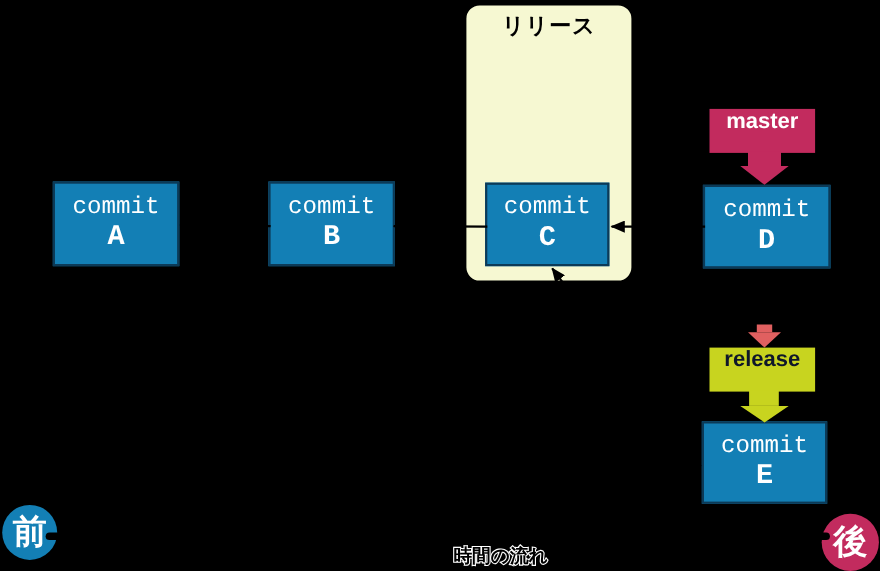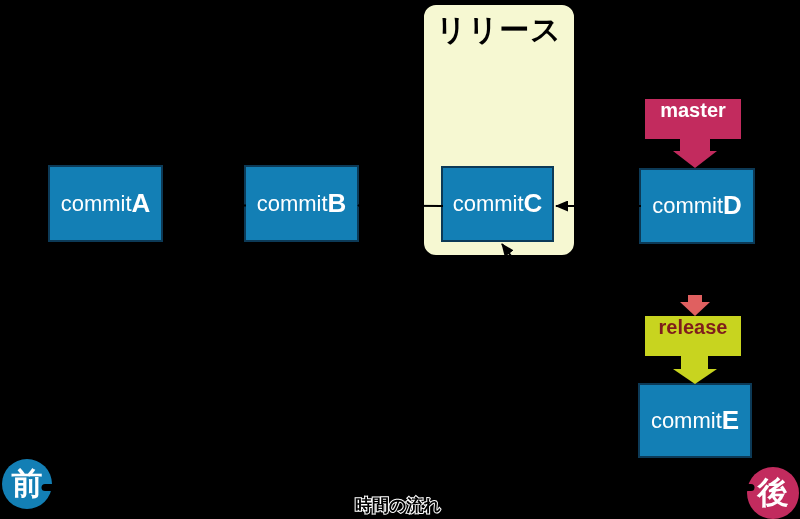--- a/index.html
+++ b/index.html
@@ -8,60 +8,60 @@
     font-family:"Liberation Sans","DejaVu Sans",sans-serif;
   }
   
   .release-panel{
     position:absolute;left:422px;top:3px;width:154px;height:254px;
     background:#f6f8d2;border:2px solid #000;border-radius:14px;
     box-sizing:border-box;z-index:1;
   }
   .release-title{
     display:block;text-align:center;margin-top:5px;
-    font-size:30px;font-weight:bold;color:#000;letter-spacing:1px;
+    font-size:20px;font-weight:bold;color:#000;letter-spacing:1px;
   }
   
   .commit-box{
     position:absolute;box-sizing:border-box;background:#137fb5;
-    border:2px solid #0c3a57;color:#fff;display:flex;flex-direction:row;
-    align-items:center;justify-content:center;z-index:2;line-height:1.15;
+    border:2px solid #0c3a57;color:#fff;display:flex;flex-direction:column;
+    align-items:center;justify-content:center;z-index:2;line-height:1.15;font-family:Liberation Mono, monospace;
   }
   .commit-prefix{font-size:22px;font-weight:400;}
   .commit-letter{font-size:26px;font-weight:bold;}
   .commit-a{left:48px;top:165px;width:115px;height:77px;}
   .commit-b{left:244px;top:165px;width:115px;height:77px;}
   .commit-c{left:441px;top:166px;width:113px;height:76px;}
   .commit-d{left:639px;top:168px;width:116px;height:76px;}
   .commit-e{left:638px;top:383px;width:114px;height:75px;}
   
   .badge{
     position:absolute;display:flex;align-items:flex-start;justify-content:center;
     font-weight:bold;z-index:3;box-sizing:border-box;
   }
   .master-badge{left:645px;top:99px;width:96px;height:40px;background:#c22b5e;color:#fff;font-size:20px;}
-  .release-badge{left:645px;top:316px;width:96px;height:40px;background:#c8d41f;color:#7f1d1d;font-size:20px;}
+  .release-badge{left:645px;top:316px;width:96px;height:40px;background:#c8d41f;color:#0f172a;font-size:20px;}
   .head-badge{left:646px;top:264px;width:94px;height:32px;background:#e06060;color:#fff;font-size:19px;border-radius:16px;letter-spacing:1px;}
   .stem{position:absolute;z-index:3;}
   .tri{position:absolute;width:0;height:0;z-index:3;}
   .master-stem{left:680px;top:138px;width:30px;height:13px;background:#c22b5e;}
   .master-head{left:673px;top:151px;border-left:22px solid transparent;border-right:22px solid transparent;border-top:17px solid #c22b5e;}
   .head-stem{left:688px;top:295px;width:14px;height:7px;background:#e06060;}
   .head-head{left:680px;top:302px;border-left:15px solid transparent;border-right:15px solid transparent;border-top:14px solid #e06060;}
   .release-stem{left:681px;top:355px;width:27px;height:14px;background:#c8d41f;}
   .release-head{left:673px;top:369px;border-left:22px solid transparent;border-right:22px solid transparent;border-top:15px solid #c8d41f;}
   
   .time-circle{
     position:absolute;border-radius:50%;display:flex;align-items:center;justify-content:center;
     color:#fff;font-weight:bold;z-index:2;
   }
   .before-circle{left:2px;top:459px;width:50px;height:50px;background:#137fb5;font-size:31px;}
   .after-circle{left:747px;top:467px;width:52px;height:52px;background:#c22b5e;font-size:31px;}
   .timeline-label{
-    position:absolute;left:298px;top:494px;width:200px;text-align:center;
+    position:absolute;left:298px;top:494px;width:200px;text-align:right;
     font-size:17px;font-weight:bold;color:#000;z-index:11;
     -webkit-text-stroke:2px #fff;paint-order:stroke fill;
   }
   
   .arrows-layer{position:absolute;left:0;top:0;z-index:10;pointer-events:none;}
 </style>
 </head>
 <body>
 
 <div class="canvas">

